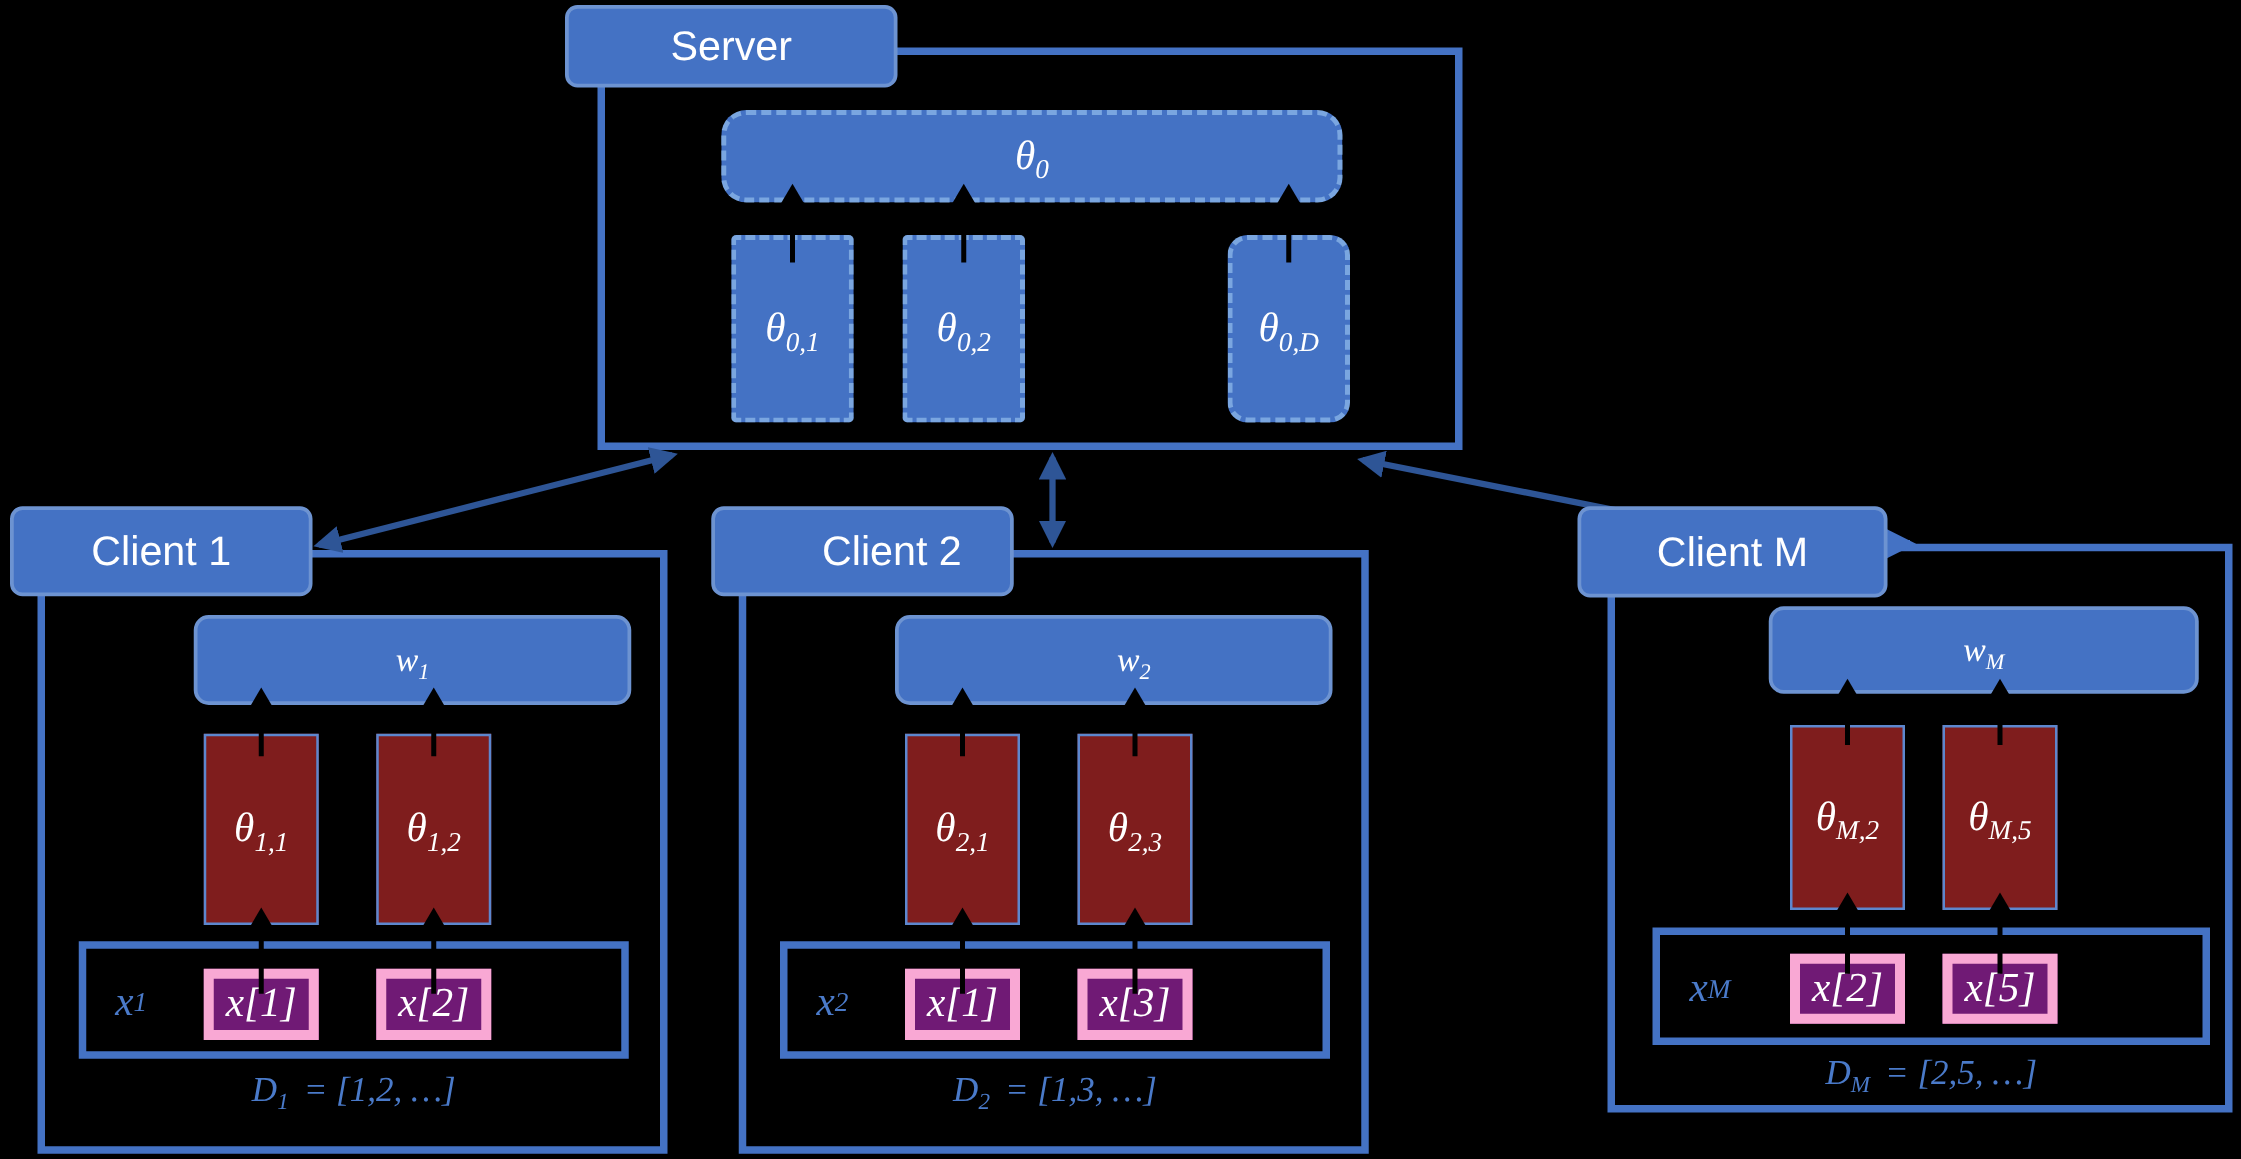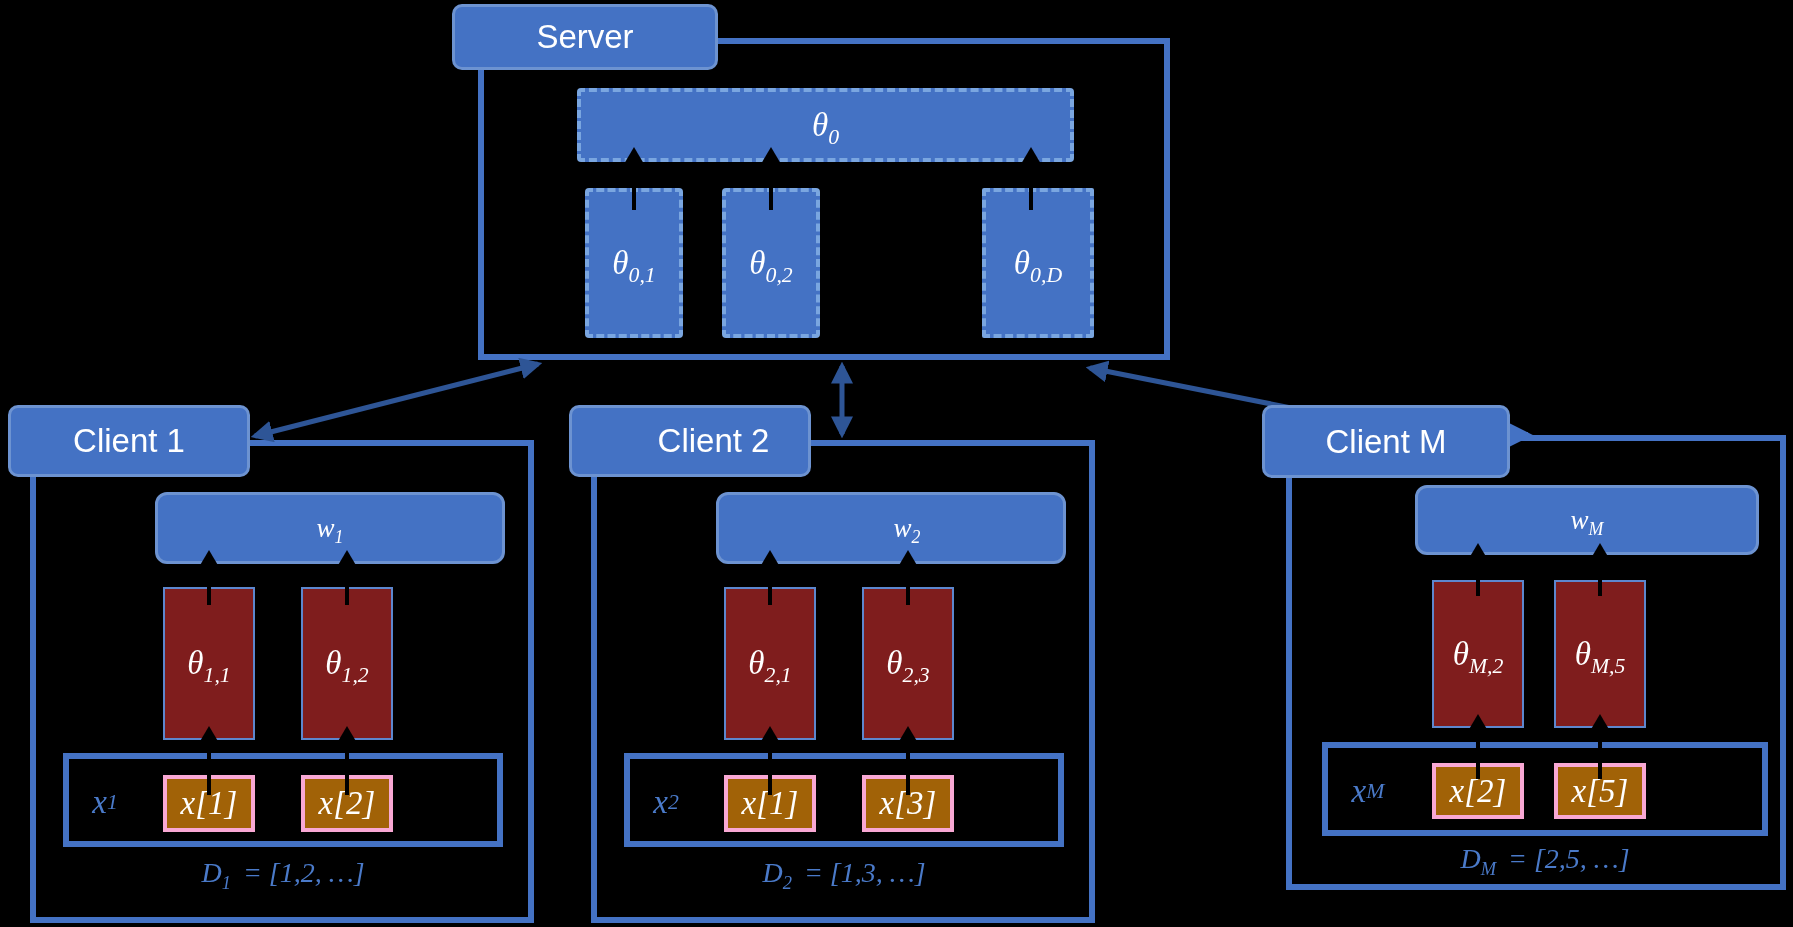--- a/index.html
+++ b/index.html
@@ -5,26 +5,26 @@
   html,body{margin:0;padding:0;background:#000;}
   .stage{position:relative;width:1793px;height:927px;background:#000;overflow:hidden;
          font-family:"Liberation Sans","DejaVu Sans",sans-serif;}
   
   .outer{position:absolute;border:6px solid #4472c4;z-index:1;box-sizing:border-box;}
   .tab{position:absolute;background:#4472c4;border:3px solid #6d93d1;border-radius:10px;
        display:flex;align-items:center;justify-content:center;color:#fff;
        font-size:33px;z-index:6;box-sizing:border-box;}
   .wbox{position:absolute;background:#4472c4;border:3px solid #6d93d1;border-radius:12px;
         display:flex;align-items:center;justify-content:center;z-index:2;box-sizing:border-box;}
-  .dashbox{position:absolute;background:#4472c4;border:4px dashed #7aa6e0;border-radius:4px;
+  .dashbox{position:absolute;background:#4472c4;border:4px dashed #7aa6e0;border-radius:20px;
         display:flex;align-items:center;justify-content:center;z-index:2;box-sizing:border-box;}
   .pbox{position:absolute;background:#7f1d1d;border:2px solid #5d87ce;
         display:flex;align-items:center;justify-content:center;z-index:2;box-sizing:border-box;}
   .strip{position:absolute;border:6px solid #4472c4;z-index:2;box-sizing:border-box;background:transparent;}
-  .cell{position:absolute;background:#a16207;border:4px solid #f9a8d4;
+  .cell{position:absolute;background:#701a75;border:8px solid #f9a8d4;
         display:flex;align-items:center;justify-content:center;z-index:3;box-sizing:border-box;}
   
   .math{font-family:"Liberation Serif","DejaVu Serif",serif;font-style:italic;color:#fff;}
   .math sub{font-size:.66em;line-height:0;font-style:italic;}
   .m34{font-size:27px;} .m30{font-size:33px;}
   .bluetext{color:#4a7ac9;}
   .xlabel{position:absolute;z-index:3;display:flex;align-items:center;justify-content:center;}
   .dsline{position:absolute;z-index:3;text-align:center;font-size:28px;color:#4a7ac9;}
   .dsline .gap{margin-left:12px;font-style:italic;}
   
@@ -49,21 +49,21 @@
   <div class="dashbox" style="left:577px;top:88px;width:497px;height:74px;">
     <span class="math m30"><span>θ</span><sub>0</sub></span>
   </div>
 
   <div class="dashbox" style="left:585px;top:188px;width:98px;height:150px;border-radius:4px;">
     <span class="math m30"><span>θ</span><sub>0,1</sub></span>
   </div>
   <div class="dashbox" style="left:722px;top:188px;width:98px;height:150px;border-radius:4px;">
     <span class="math m30"><span>θ</span><sub>0,2</sub></span>
   </div>
-  <div class="dashbox" style="left:982px;top:188px;width:112px;height:150px;border-radius:2px;text-align:center;">
+  <div class="dashbox" style="left:982px;top:188px;width:98px;height:150px;border-radius:16px;text-align:center;">
     <span class="math m30"><span>θ</span><sub>0,D</sub></span>
   </div>
 
   <div class="varrow" style="left:624px;top:147px;">
       <div class="head"></div>
       <div class="stem" style="height:46px;"></div>
     </div>
   <div class="varrow" style="left:761px;top:147px;">
       <div class="head"></div>
       <div class="stem" style="height:46px;"></div>

